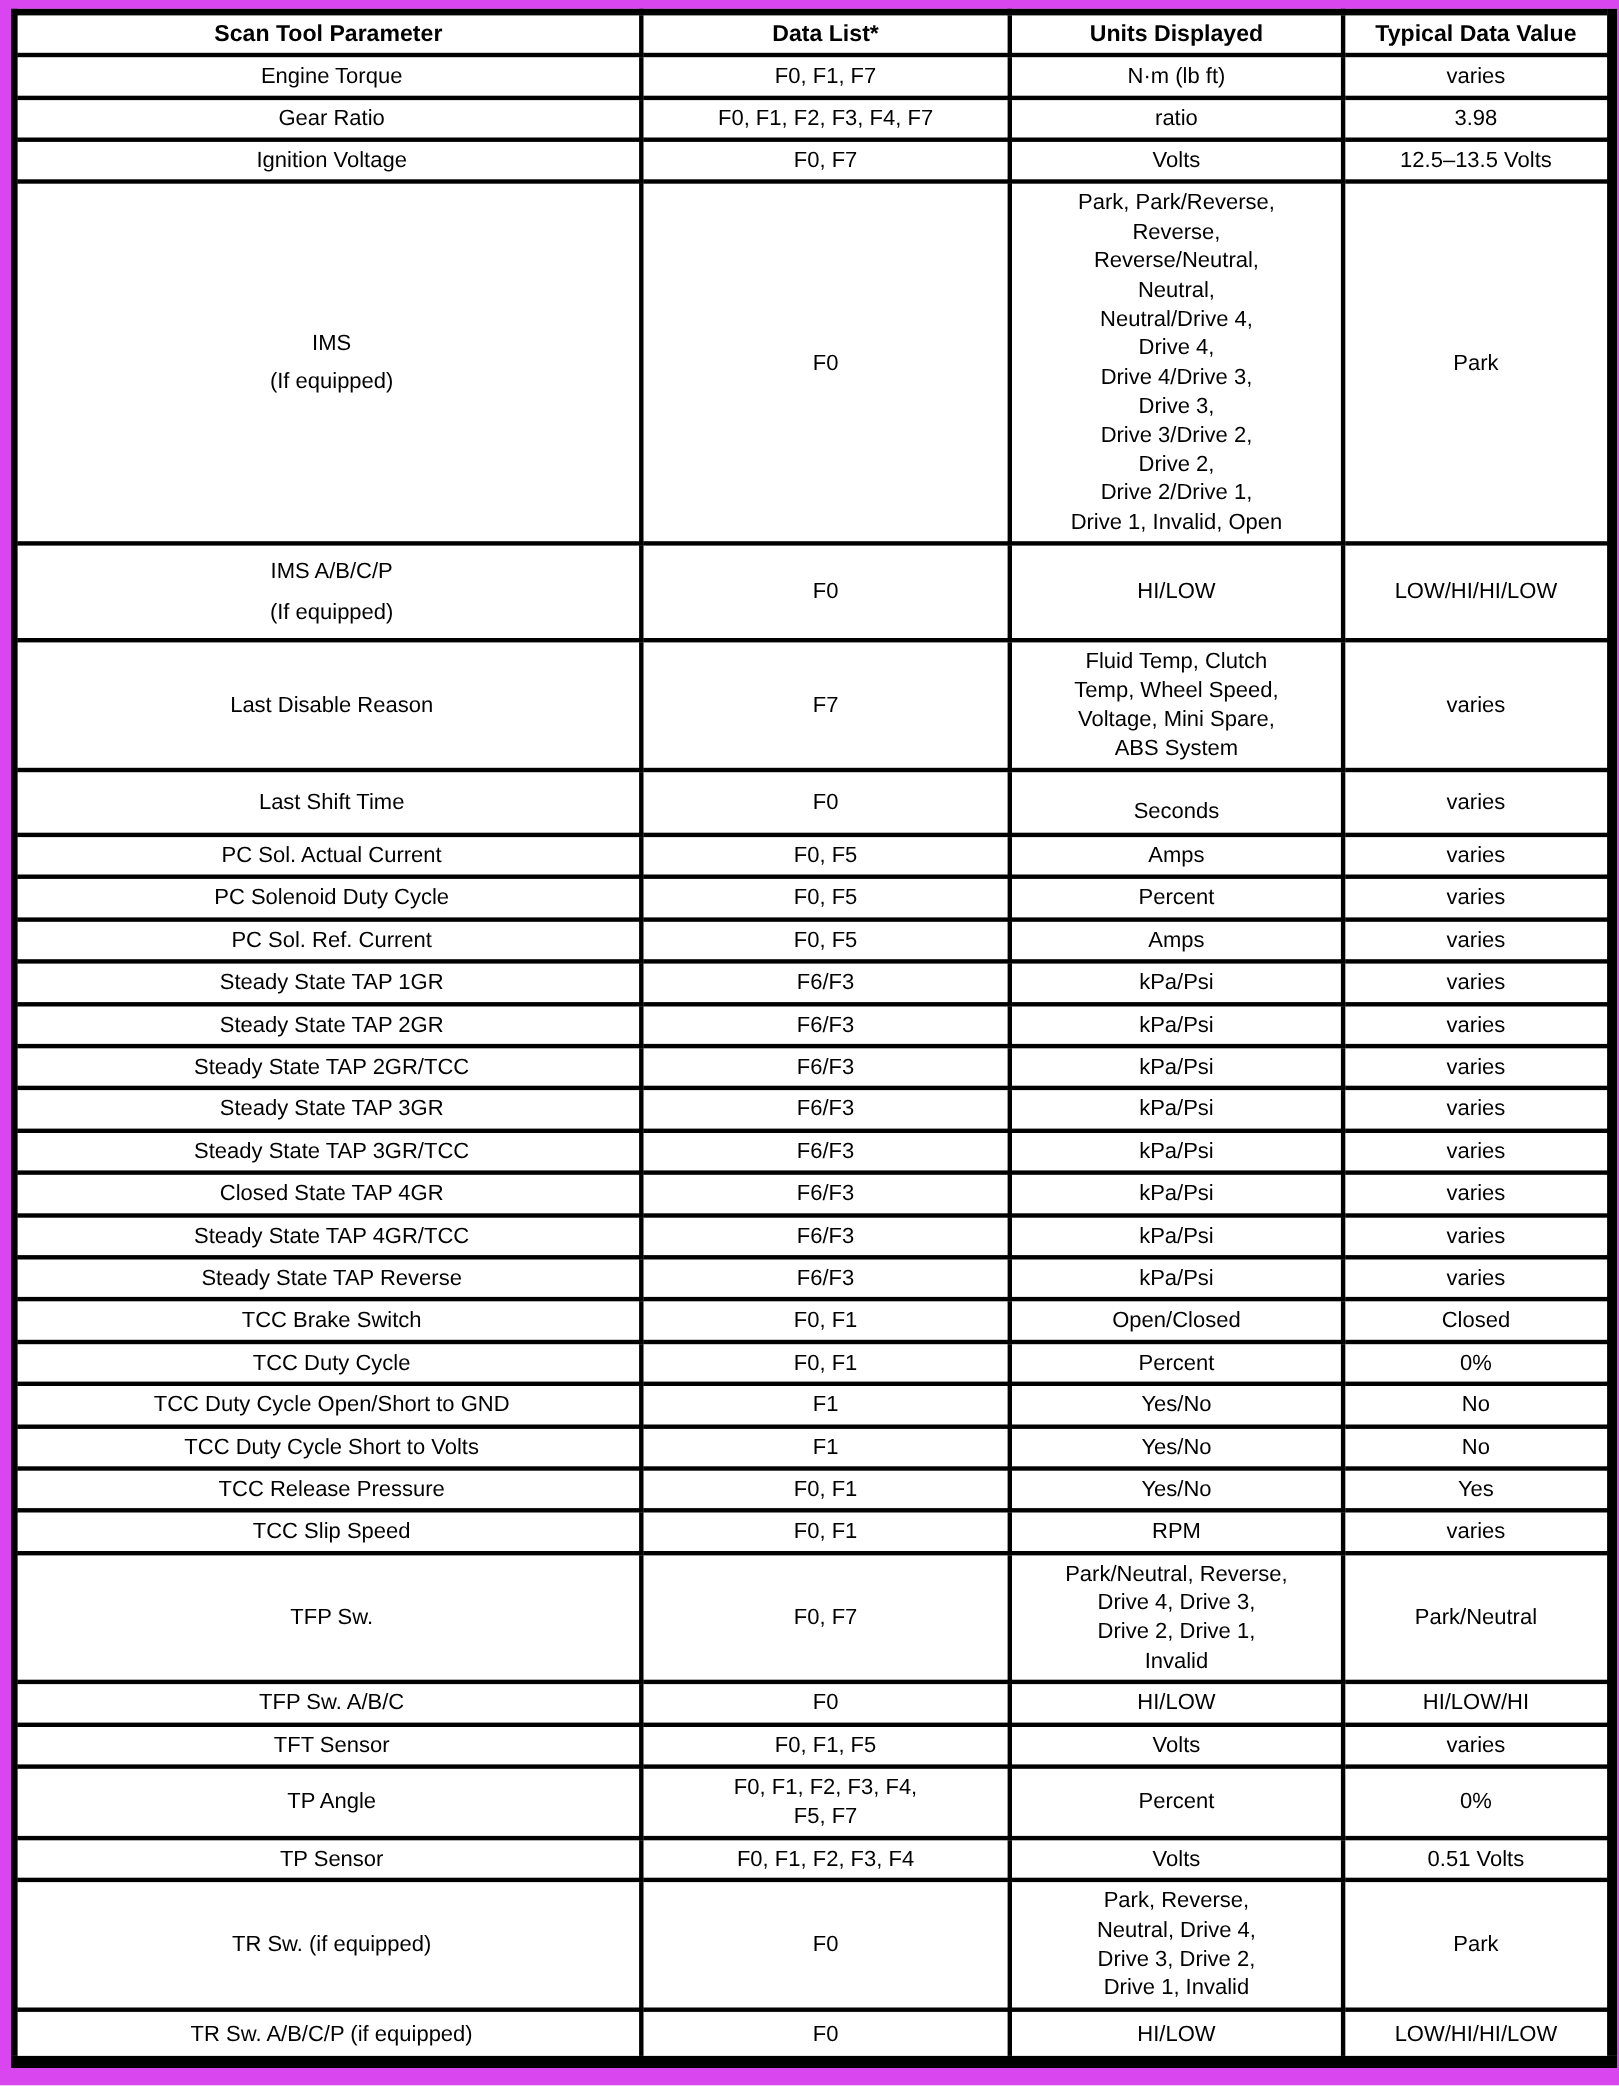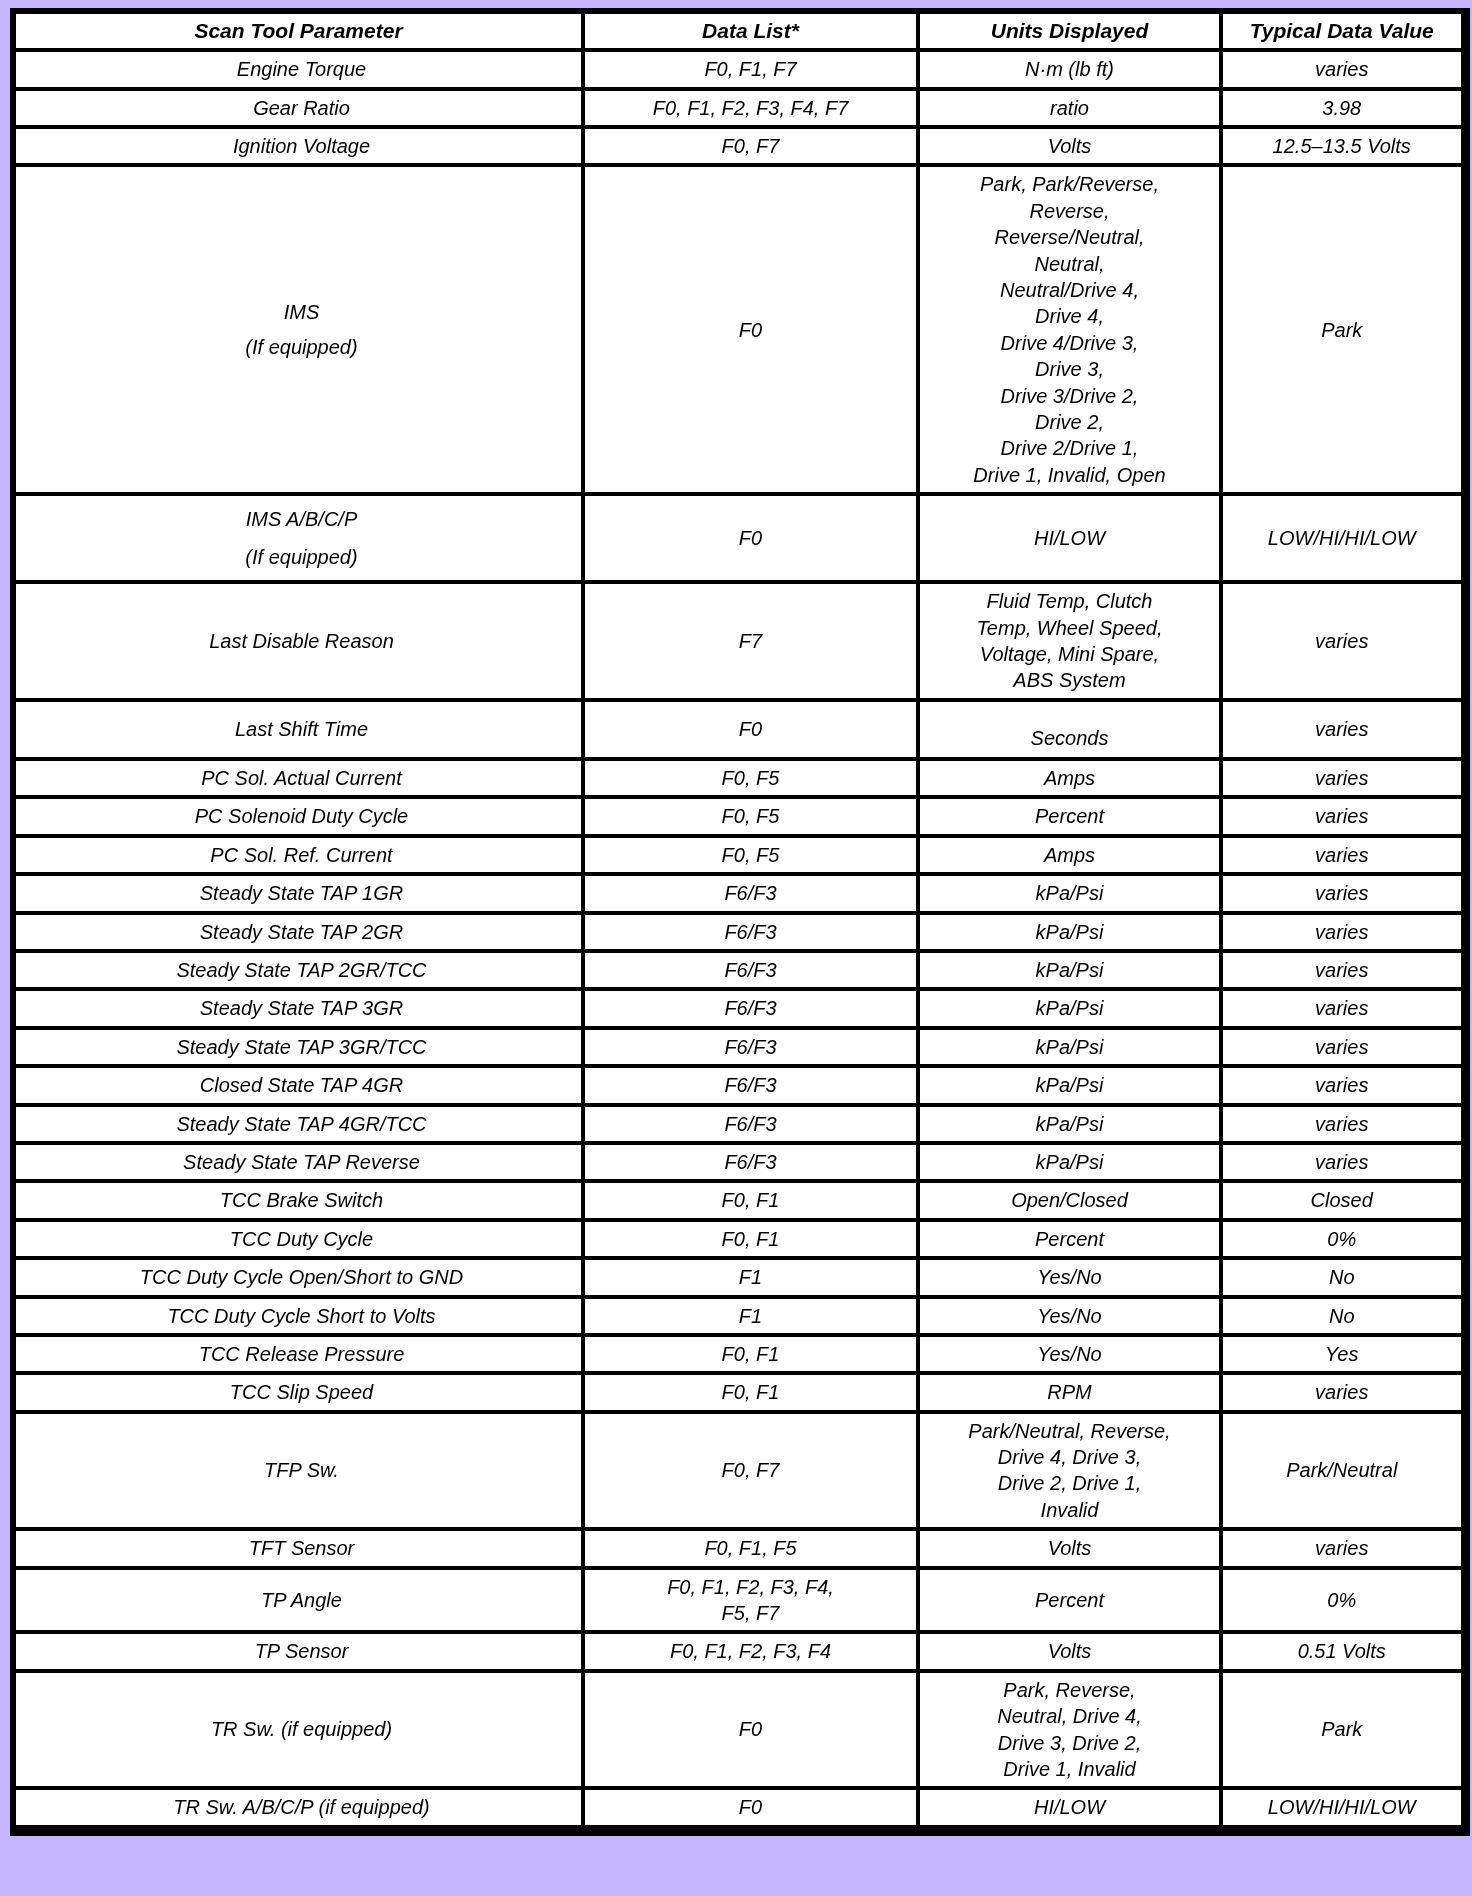--- a/index.html
+++ b/index.html
@@ -5,24 +5,23 @@
   html, body {
     margin: 0;
     padding: 0;
     background: #ffffff;
     font-family: "Liberation Sans", "DejaVu Sans", sans-serif;
     color: #000;
   }
   .page {
     width: 1472px;
     height: 1896px;
-    background: #c4b5fd;
+    background: #d946ef;
     box-sizing: border-box;
     padding: 8px 8px 0 10px;
-    font-style: italic;
   }
   table.scan-table {
     border-collapse: collapse;
     width: 1452px;
     table-layout: fixed;
     background: #fff;
   }
   table.scan-table th,
   table.scan-table td {
     border: 4px solid #000;
@@ -248,20 +247,26 @@
         <tr>
           <td class="c-param">TFP Sw.</td>
           <td class="c-center c-list">F0, F7</td>
           <td class="c-center c-units">Park/Neutral, Reverse,
 Drive 4, Drive 3,
 Drive 2, Drive 1,
 Invalid</td>
           <td class="c-center c-value">Park/Neutral</td>
         </tr>
         <tr>
+          <td class="c-param">TFP Sw. A/B/C</td>
+          <td class="c-center c-list">F0</td>
+          <td class="c-center c-units">HI/LOW</td>
+          <td class="c-center c-value">HI/LOW/HI</td>
+        </tr>
+        <tr>
           <td class="c-param">TFT Sensor</td>
           <td class="c-center c-list">F0, F1, F5</td>
           <td class="c-center c-units">Volts</td>
           <td class="c-center c-value">varies</td>
         </tr>
         <tr>
           <td class="c-param">TP Angle</td>
           <td class="c-center c-list">F0, F1, F2, F3, F4,
 F5, F7</td>
           <td class="c-center c-units">Percent</td>

